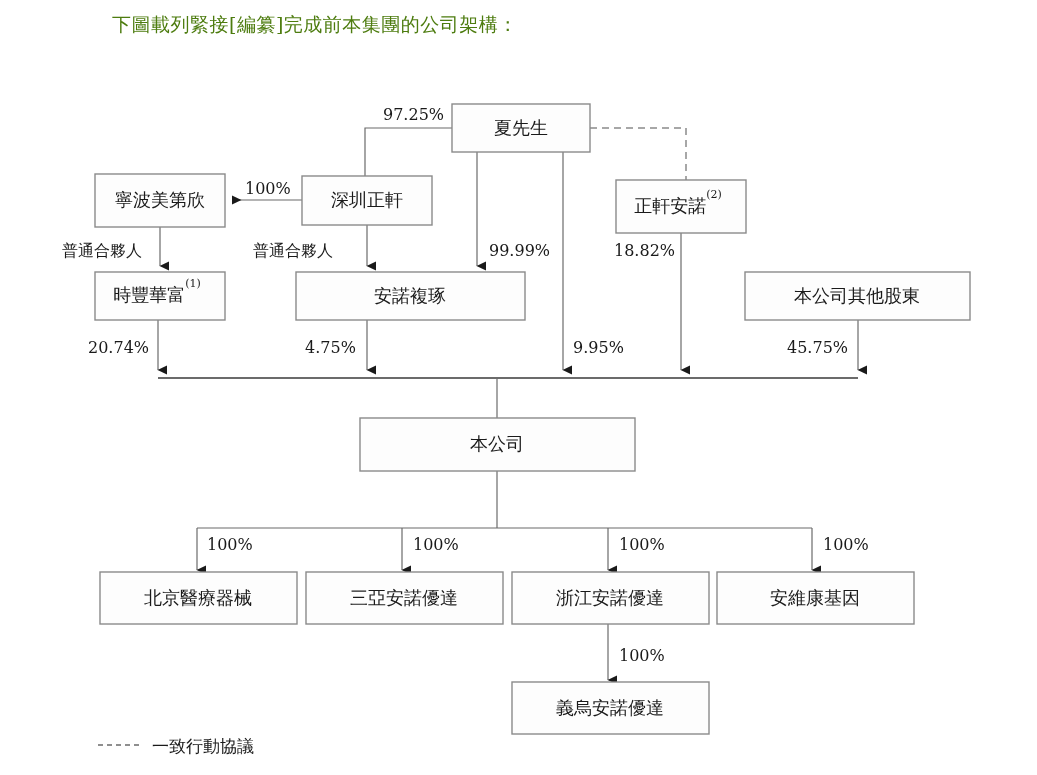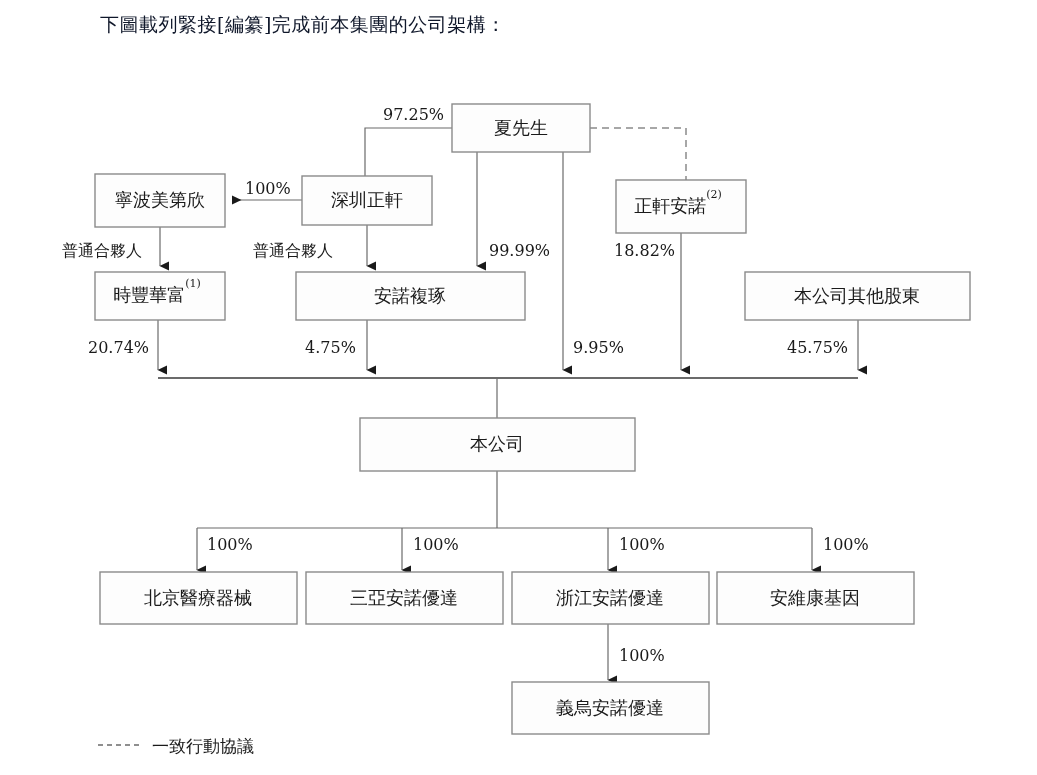--- a/index.html
+++ b/index.html
@@ -15,25 +15,25 @@
     position: relative;
     overflow: hidden;
   }
   #page {
     position: relative;
     width: 1037px;
     height: 775px;
   }
   .intro-text {
     position: absolute;
-    left: 100px;
+    left: 112px;
     top: 12px;
     font-size: 19px;
     letter-spacing: 0.5px;
-    color: #0f172a;
+    color: #4d7c0f;
     white-space: nowrap;
   }
   svg#chart {
     position: absolute;
     left: 0;
     top: 0;
     width: 1037px;
     height: 775px;
   }
   .node-box {

